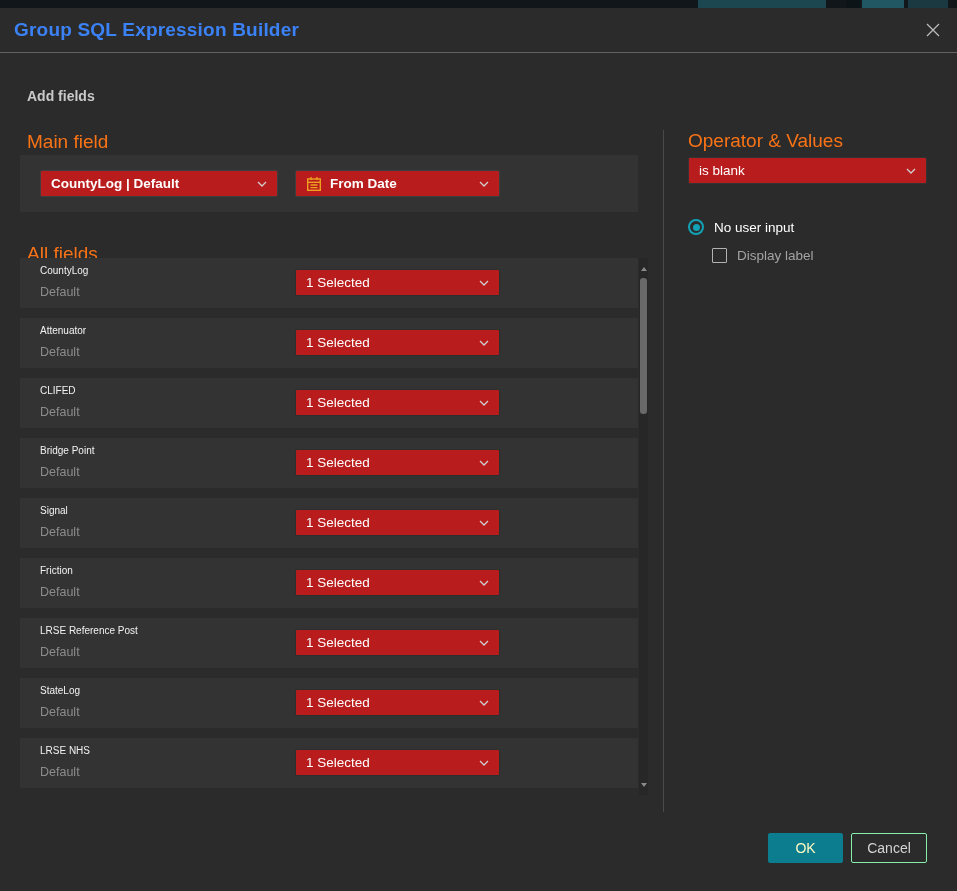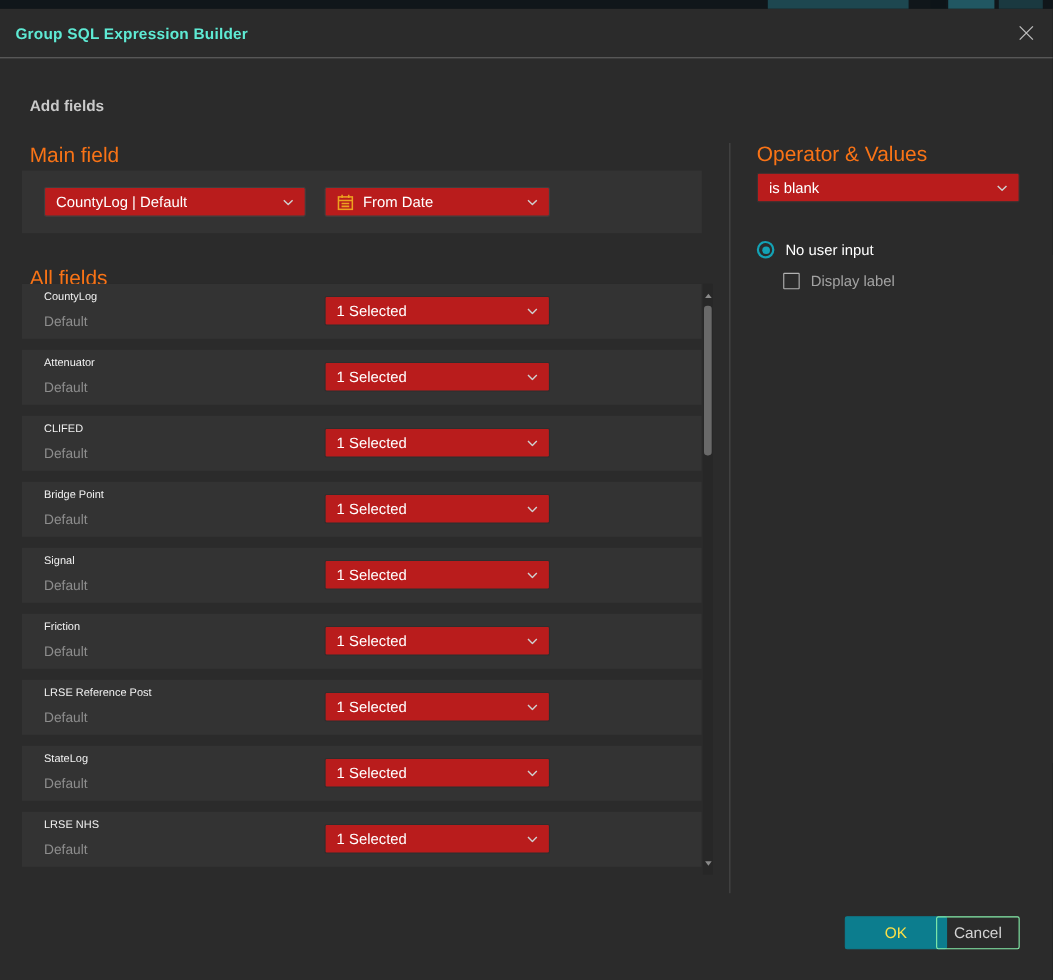--- a/index.html
+++ b/index.html
@@ -18,30 +18,30 @@
   .frag4{left:908px;width:40px;background:#1a3940;}
 
   
   .dialog{position:absolute;top:8px;left:0;width:957px;height:883px;background:#2b2b2b;}
   .title-bar{
     position:absolute;top:0;left:0;right:0;height:45px;
     border-bottom:1px solid #636363;
     display:flex;align-items:center;justify-content:space-between;
     padding:0 14px;box-sizing:border-box;
   }
-  .title{font-size:14px;font-weight:700;color:#5eead4;letter-spacing:.2px;}
+  .title{font-size:19px;font-weight:700;color:#3b82f6;letter-spacing:.2px;}
   .close-btn{width:20px;height:20px;display:flex;align-items:center;justify-content:center;cursor:pointer;}
 
   .h-add{position:absolute;left:27px;top:80px;font-size:14px;font-weight:700;color:#c9c9c9;}
   .sec-label{position:absolute;font-size:19px;font-weight:400;color:#f97316;}
   .lbl-main{left:27px;top:123px;}
   .lbl-all{left:27px;top:235px;}
   .lbl-op{left:688px;top:122px;}
 
-  .panel{position:absolute;background:#333333;}
+  .panel{position:absolute;background:#333333;font-weight:bold;}
   .main-panel{left:20px;top:147px;width:618px;height:57px;}
 
   .dd{
     position:absolute;height:27px;background:#b91c1c;border:1px solid #3f3f3f;border-radius:2px;
     display:flex;align-items:center;box-sizing:border-box;padding:0 10px;cursor:pointer;
   }
   .dd .dd-text{font-size:13.5px;color:#ffffff;flex:1;white-space:nowrap;overflow:hidden;}
   .dd .chev{flex:none;margin-left:6px;display:flex;align-items:center;}
   .dd-field{left:20px;top:15px;width:238px;}
   .dd-attr{left:275px;top:15px;width:205px;}
@@ -76,21 +76,21 @@
   .radio-label{margin-left:10px;font-size:13.5px;color:#ffffff;}
   .check-row{position:absolute;left:712px;top:240px;display:flex;align-items:center;cursor:pointer;}
   .checkbox{width:13px;height:13px;border:1px solid #b2b2b2;border-radius:1px;background:transparent;}
   .check-label{margin-left:10px;font-size:13.5px;color:#a3a3a3;}
 
   
   .btn{
     position:absolute;height:30px;box-sizing:border-box;border-radius:2px;
     display:flex;align-items:center;justify-content:center;font-size:14px;cursor:pointer;
   }
-  .btn-ok{left:768px;top:825px;width:93px;background:#0c7d8e;color:#fde047;border:1px solid #0c7d8e;}
+  .btn-ok{left:768px;top:825px;width:75px;background:#0c7d8e;color:#fef9c3;border:1px solid #0c7d8e;}
   .btn-cancel{left:851px;top:825px;width:76px;background:transparent;color:#d4d4d4;border:1px solid #86efac;}
 </style>
 </head>
 <body>
 
 <div class="top-strip">
   <div class="frag frag1"></div>
   <div class="frag frag2"></div>
   <div class="frag frag3"></div>
   <div class="frag frag4"></div>

